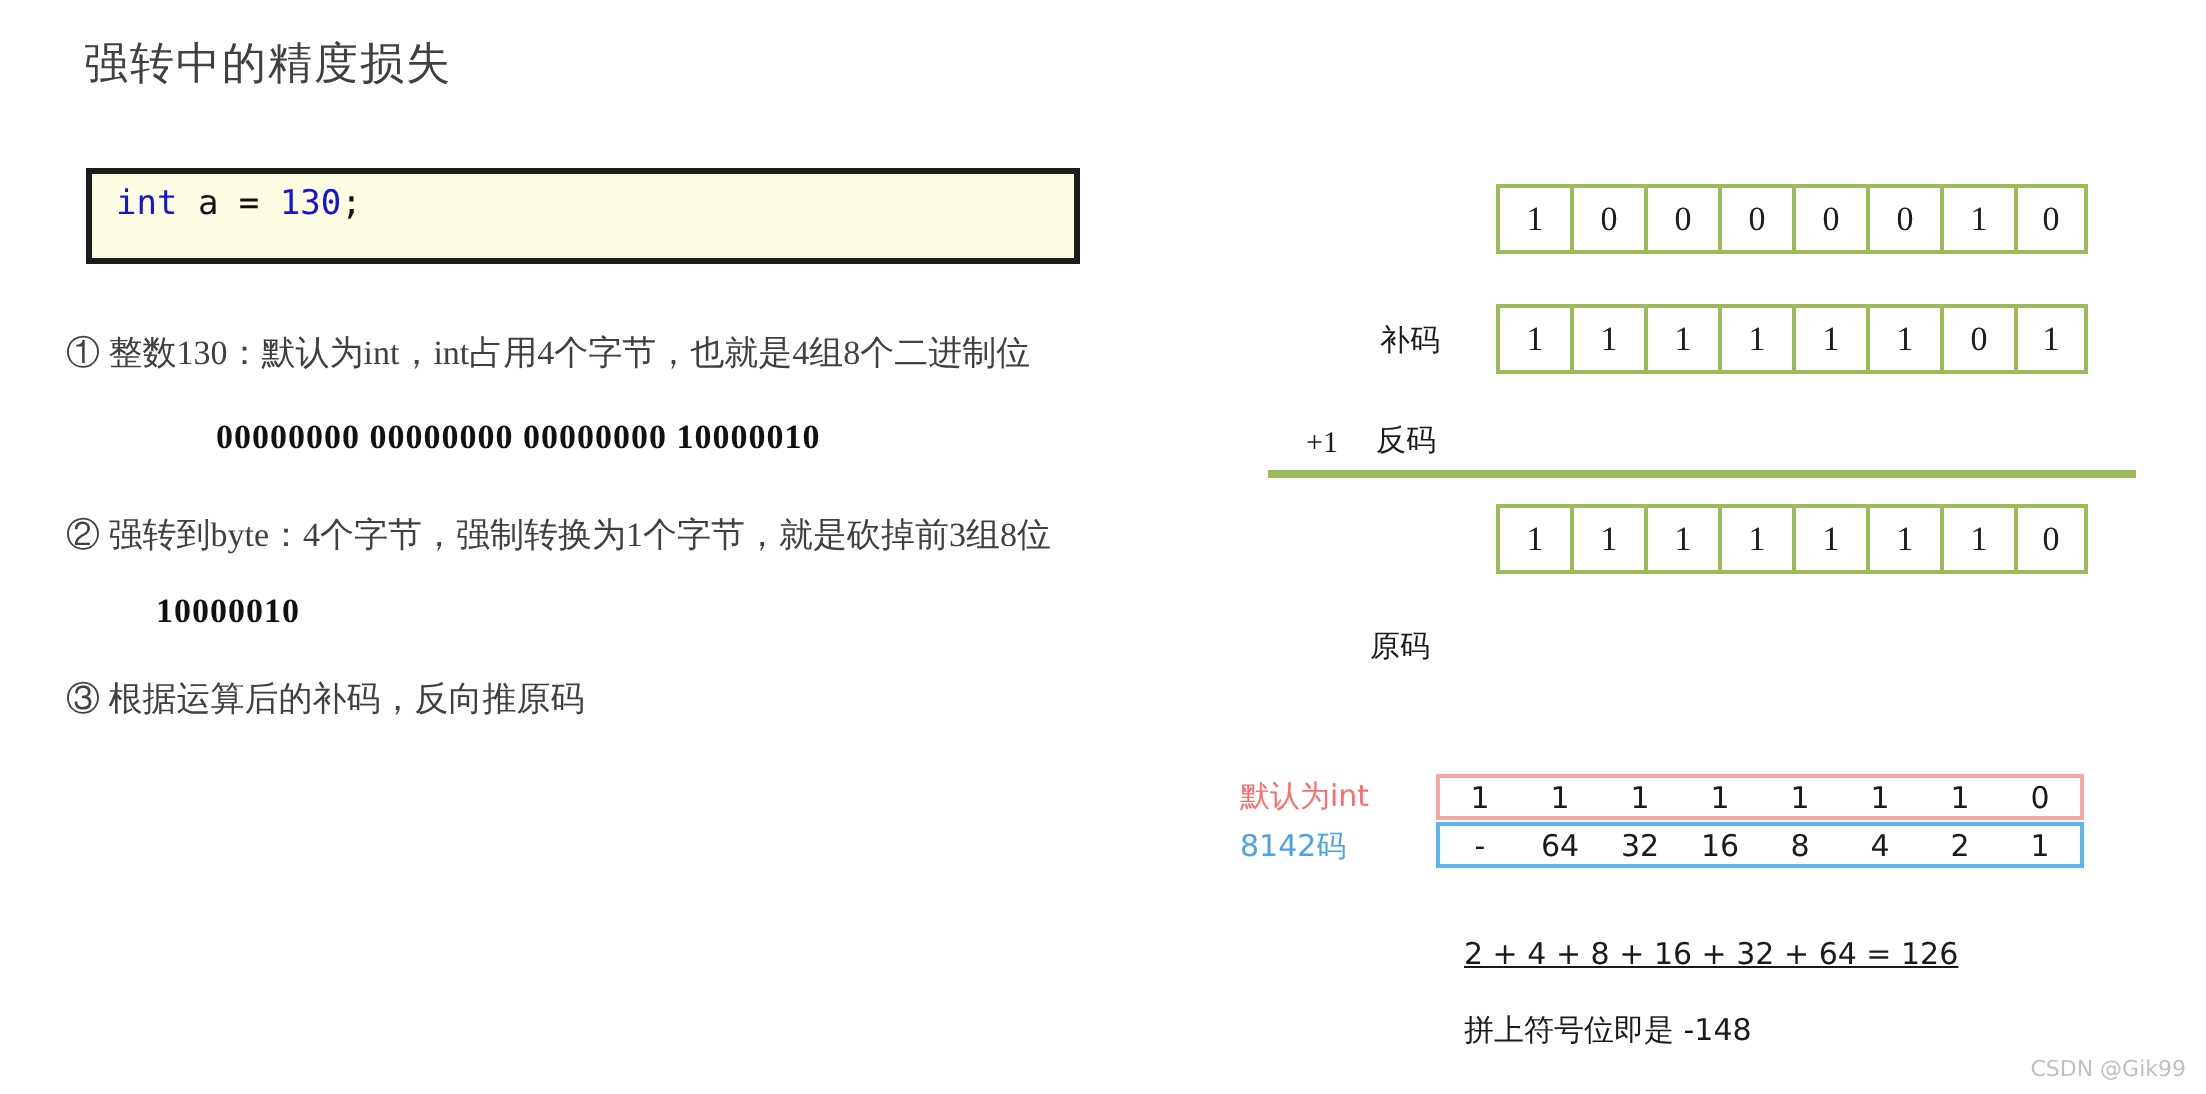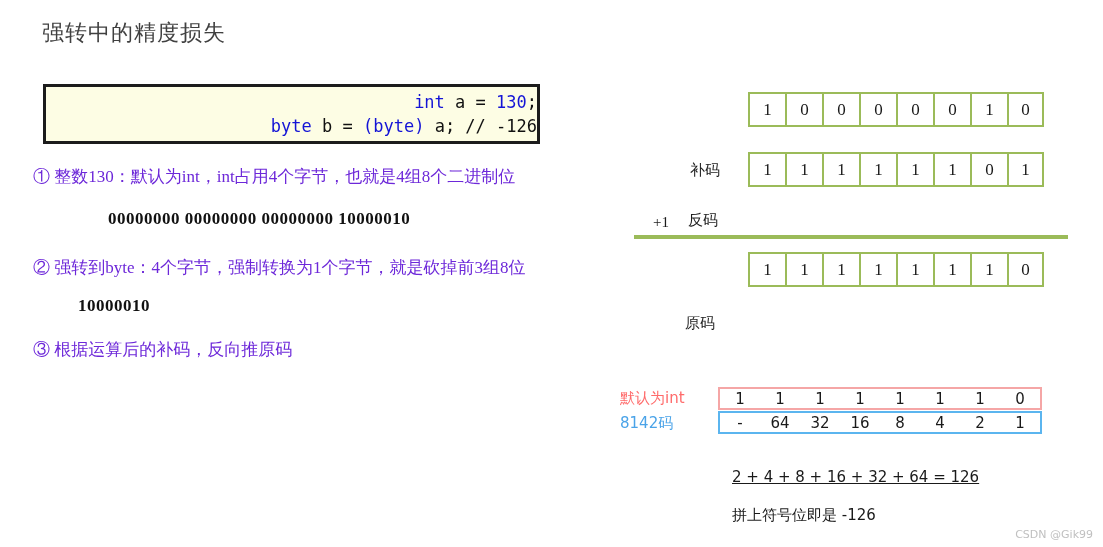--- a/index.html
+++ b/index.html
@@ -28,43 +28,42 @@
     letter-spacing: 1px;
     white-space: nowrap;
   }
 
   
   #code-block {
     position: absolute;
     left: 43px;
     top: 84px;
     width: 497px;
-    height: 60px;
+    height: 48px;
     box-sizing: border-box;
     background: #fdfde4;
     border: 3px solid #1c1c1c;
     font-family: "DejaVu Sans Mono", "Liberation Mono", monospace;
     font-size: 17px;
     line-height: 24px;
     padding: 3px 0 0 12px;
     white-space: nowrap;
-    text-align: right;
   }
   #code-block .kw { color: #1414d6; }
   #code-block .num { color: #1414d6; }
   #code-block .pl { color: #111111; }
   .code-line { height: 24px; }
 
   
   .explain {
     position: absolute;
     font-family: "Liberation Serif", "DejaVu Serif", serif;
     font-size: 17px;
     line-height: 24px;
-    color: #6d28d9;
+    color: #404040;
     white-space: nowrap;
   }
   #explain-1 { left: 33px; top: 165px; }
   #explain-2 { left: 33px; top: 256px; }
   #explain-3 { left: 33px; top: 338px; }
 
   .binary-text {
     position: absolute;
     font-family: Liberation Serif, serif;
     font-weight: bold;
@@ -178,21 +177,20 @@
     white-space: nowrap;
   }
 </style>
 </head>
 <body>
 
 <div id="page-title">强转中的精度损失</div>
 
 <div id="code-block">
   <div class="code-line"><span class="kw">int</span><span class="pl"> a = </span><span class="num">130</span><span class="pl">;</span></div>
-  <div class="code-line"><span class="kw">byte</span><span class="pl"> b = </span><span class="kw">(byte)</span><span class="pl"> a;  // -126</span></div>
 </div>
 
 <div class="explain" id="explain-1">① 整数130：默认为int，int占用4个字节，也就是4组8个二进制位</div>
 <div class="binary-text" id="binary-int">00000000 00000000 00000000 10000010</div>
 
 <div class="explain" id="explain-2">② 强转到byte：4个字节，强制转换为1个字节，就是砍掉前3组8位</div>
 <div class="binary-text" id="binary-byte">10000010</div>
 
 <div class="explain" id="explain-3">③ 根据运算后的补码，反向推原码</div>
 
@@ -254,15 +252,15 @@
   <div class="dcell">64</div>
   <div class="dcell">32</div>
   <div class="dcell">16</div>
   <div class="dcell">8</div>
   <div class="dcell">4</div>
   <div class="dcell">2</div>
   <div class="dcell">1</div>
 </div>
 
 <div class="bottom-note" id="note-sum">2 + 4 + 8 + 16 + 32 + 64 = 126</div>
-<div class="bottom-note" id="note-sign">拼上符号位即是 -126</div>
+<div class="bottom-note" id="note-sign">拼上符号位即是 -148</div>
 
 <div id="watermark">CSDN @Gik99</div>
 
 </body></html>

